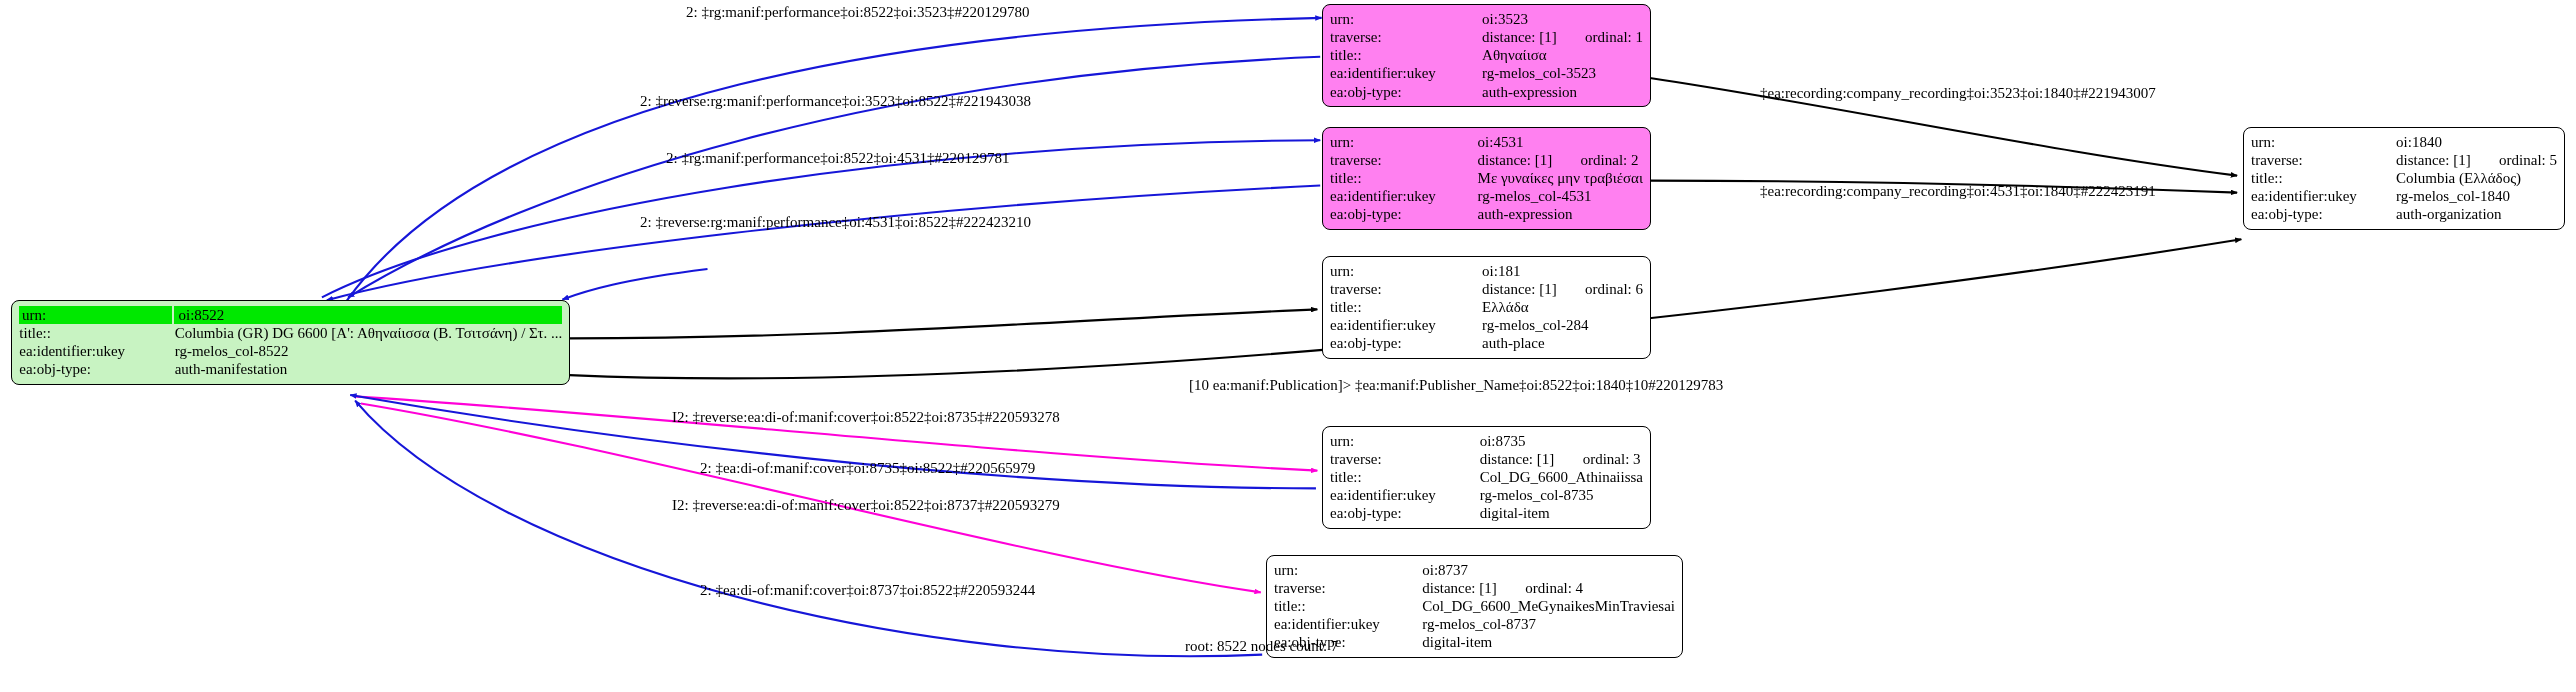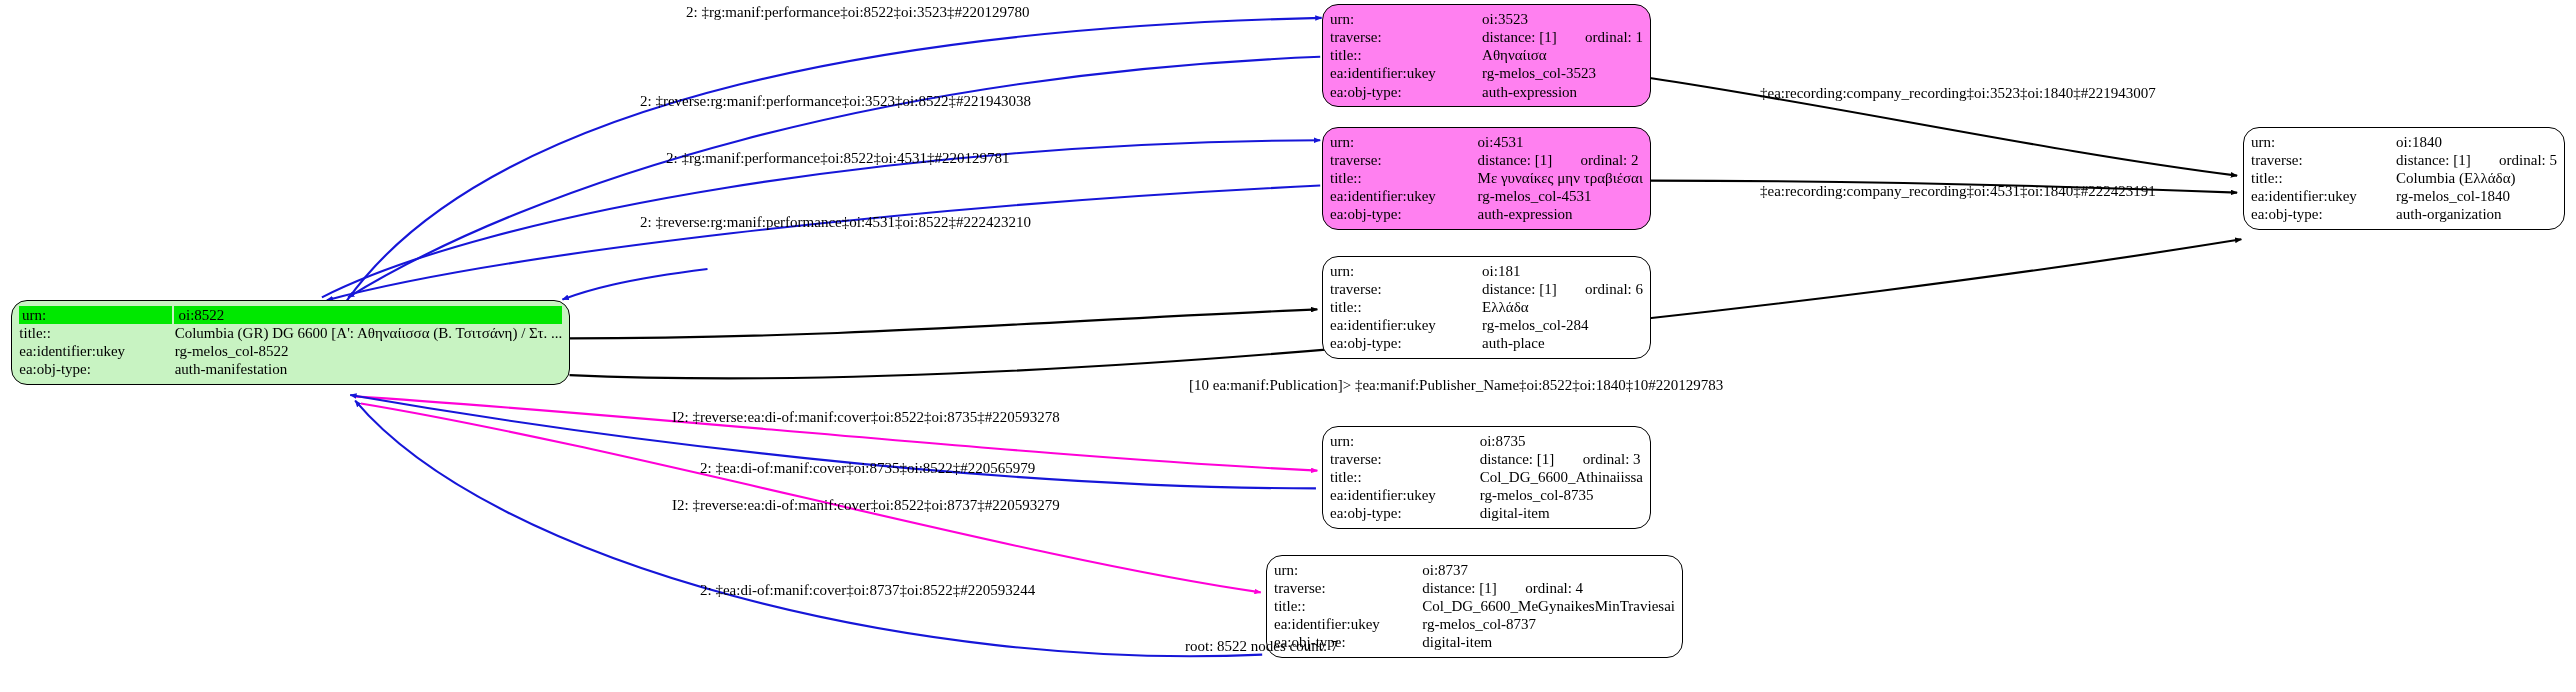--- a/index.html
+++ b/index.html
@@ -21,21 +21,21 @@
     top: 0;
     width: 2576px;
     height: 693px;
     pointer-events: none;
   }
   
   .node {
     position: absolute;
     box-sizing: border-box;
     border: 1.4px solid #000000;
-    border-radius: 16px;
+    border-radius: 8px;
     background: #ffffff;
     padding: 5px 7px 5px 7px;
     font-size: 15px;
     line-height: 1.12;
     color: #000000;
   }
   .node.green {
     background: #c8f3c2;
   }
   .node.magenta {
@@ -276,21 +276,21 @@
         <td class="val">oi:1840</td>
       </tr>
       <tr>
         <td class="key">traverse:</td>
         <td class="val">
           <span class="dist">distance: [1]</span><span>ordinal: 5</span>
         </td>
       </tr>
       <tr>
         <td class="key">title::</td>
-        <td class="val">Columbia (Ελλάδα)</td>
+        <td class="val">Columbia (Ελλάδος)</td>
       </tr>
       <tr>
         <td class="key">ea:identifier:ukey</td>
         <td class="val">rg-melos_col-1840</td>
       </tr>
       <tr>
         <td class="key">ea:obj-type:</td>
         <td class="val">auth-organization</td>
       </tr>
     </tbody>

